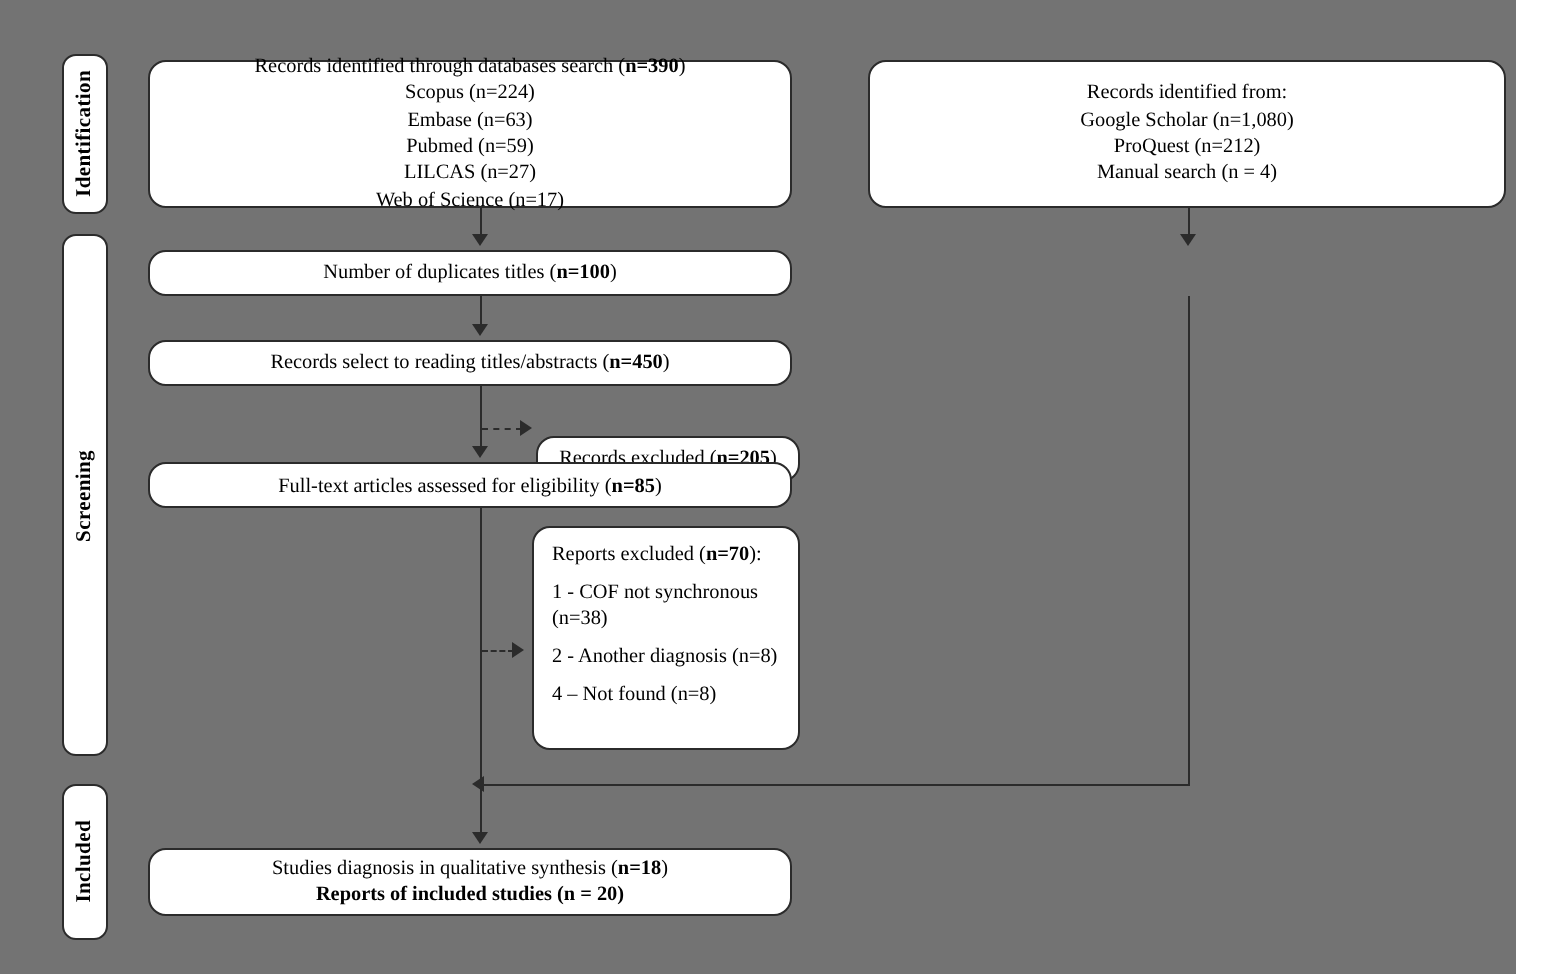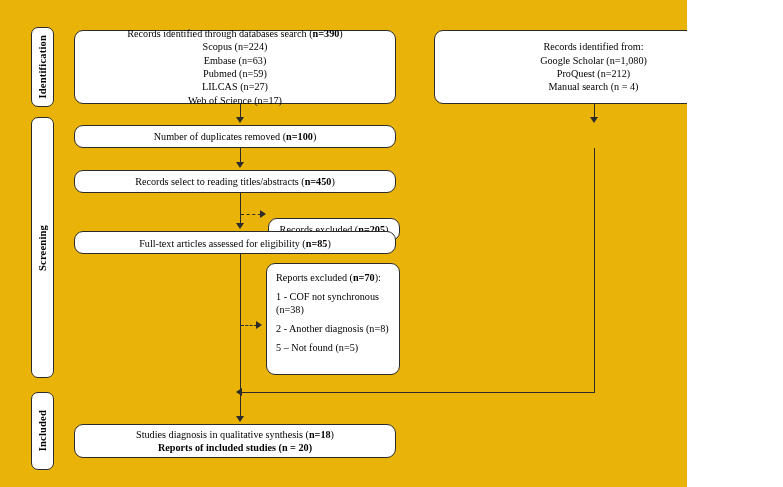--- a/index.html
+++ b/index.html
@@ -2,23 +2,23 @@
 <html><head>
 <meta charset="utf-8">
 <style>
   html, body {
     margin: 0;
     padding: 0;
     background: #ffffff;
   }
   #page {
     position: relative;
-    width: 687px;
+    width: 758px;
     height: 487px;
-    background: #eab308;
+    background: #737373;
     font-family: "Liberation Serif", "DejaVu Serif", serif;
     overflow: hidden;
   }
 
   
   .stage-box {
     position: absolute;
     box-sizing: border-box;
     border: 1.6px solid #2b2b2b;
     border-radius: 7px;
@@ -145,21 +145,21 @@
   </div>
 
   <div class="vline" style="left:240px; top:104px; height:14px;"></div>
   <div class="arrow-down" style="left:236px; top:117px;"></div>
 
   <div class="vline" style="left:594px; top:104px; height:14px;"></div>
   <div class="arrow-down" style="left:590px; top:117px;"></div>
 
   <div class="node" style="left:74px; top:125px; width:322px; height:23px;">
     <div class="line">
-      <span>Number of duplicates removed (</span><span class="b">n=100</span><span>)</span>
+      <span>Number of duplicates titles (</span><span class="b">n=100</span><span>)</span>
     </div>
   </div>
 
 
   <div class="vline" style="left:240px; top:148px; height:15px;"></div>
   <div class="arrow-down" style="left:236px; top:162px;"></div>
 
   <div class="node" style="left:74px; top:170px; width:322px; height:23px;">
     <div class="line">
       <span>Records select to reading titles/abstracts (</span><span class="b">n=450</span><span>)</span>
@@ -189,21 +189,21 @@
 
   <div class="dashline" style="left:241px; top:325px; width:16px;"></div>
   <div class="arrow-right" style="left:256px; top:321px;"></div>
 
   <div class="node left-align" style="left:266px; top:263px; width:134px; height:112px;">
     <div class="line">
       <span>Reports excluded (</span><span class="b">n=70</span><span>):</span>
     </div>
     <div class="line">1 - COF not synchronous (n=38)</div>
     <div class="line">2 - Another diagnosis (n=8)</div>
-    <div class="line">5 – Not found (n=5)</div>
+    <div class="line">4 – Not found (n=8)</div>
   </div>
 
   <div class="vline" style="left:594px; top:148px; height:244px;"></div>
   <div class="hline" style="left:241px; top:392px; width:354px;"></div>
   <div class="arrow-left" style="left:236px; top:388px;"></div>
 
   <div class="node" style="left:74px; top:424px; width:322px; height:34px;">
     <div class="line">
       <span>Studies diagnosis in qualitative synthesis (</span><span class="b">n=18</span><span>)</span>
     </div>

